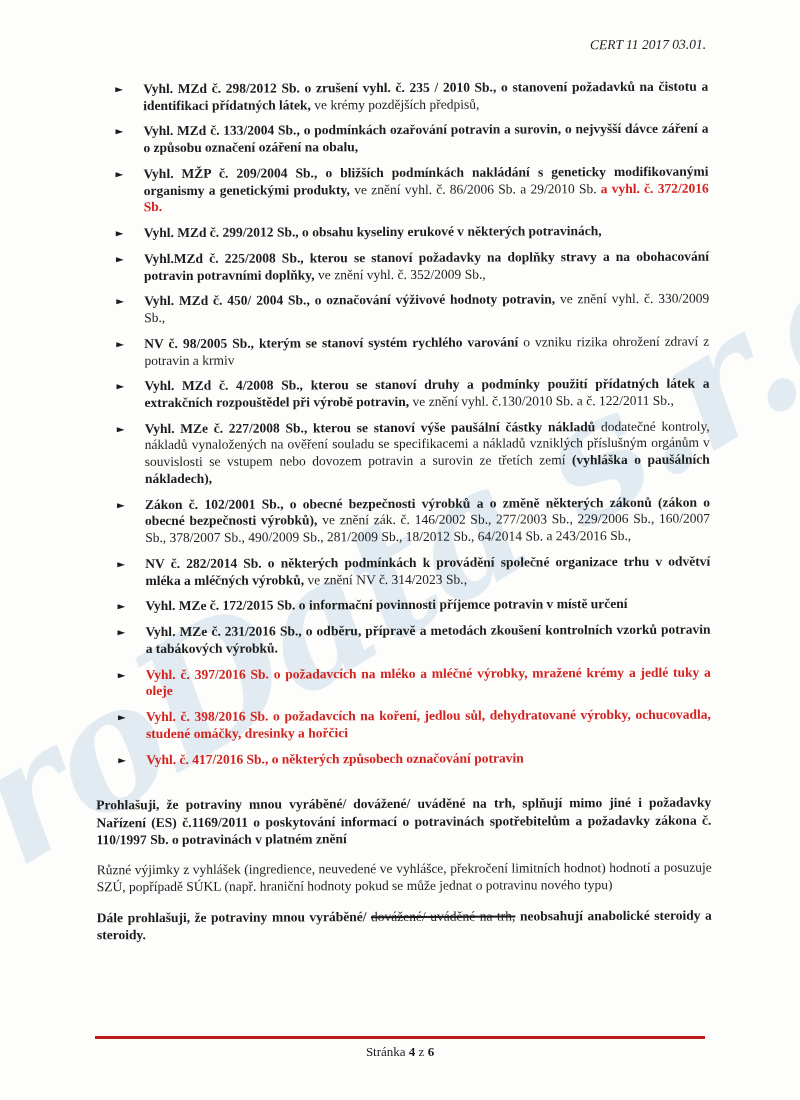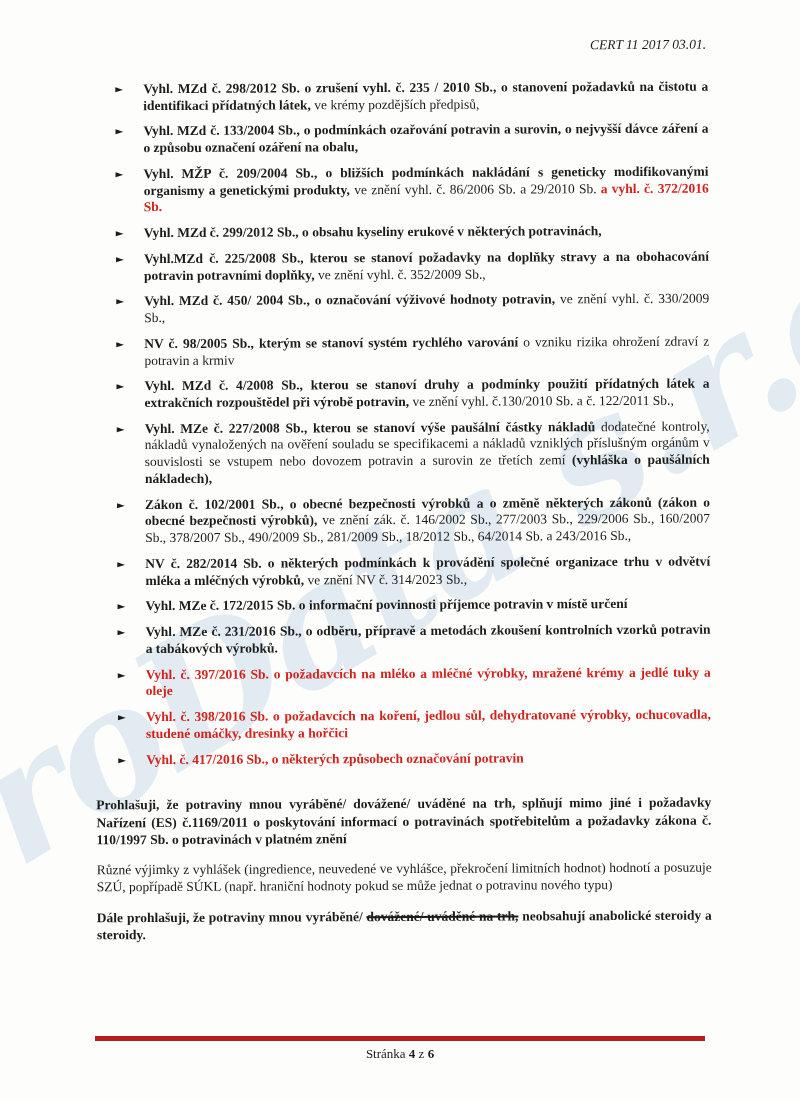--- a/index.html
+++ b/index.html
@@ -56,33 +56,33 @@
   li.reg-item .bullet{
     position:absolute;
     left:22px;top:2px;
     font-family:"DejaVu Sans", sans-serif;
     font-size:10px;
     color:#1c1c1c;
   }
   .seg.bold{font-weight:bold;}
   .seg.normal{font-weight:normal;}
   .seg.bold-red{font-weight:bold;color:var(--red,#d2231f);}
-  .seg.bold-strike{font-weight:bold;text-decoration:line-through;text-decoration-thickness:1.5px;}
+  .seg.bold-strike{font-weight:normal;text-decoration:line-through;text-decoration-thickness:1.5px;}
   .paras{margin-top:28px;}
   .para{
     font-size:13.5px;
     line-height:1.28;
     text-align:justify;
     margin:0 0 13px 0;
   }
   .footer{
     position:absolute;
     left:95px;right:95px;
     top:1036px;
-    border-top:5px solid #b91c1c;
+    border-top:3px solid #b91c1c;
     text-align:center;
     font-size:13px;
     padding-top:5px;
     z-index:1;
   }
 </style>
 </head>
 <body>
 
 <div class="page" style="--red: #d2231f; --wm: #b9cfe2;">

